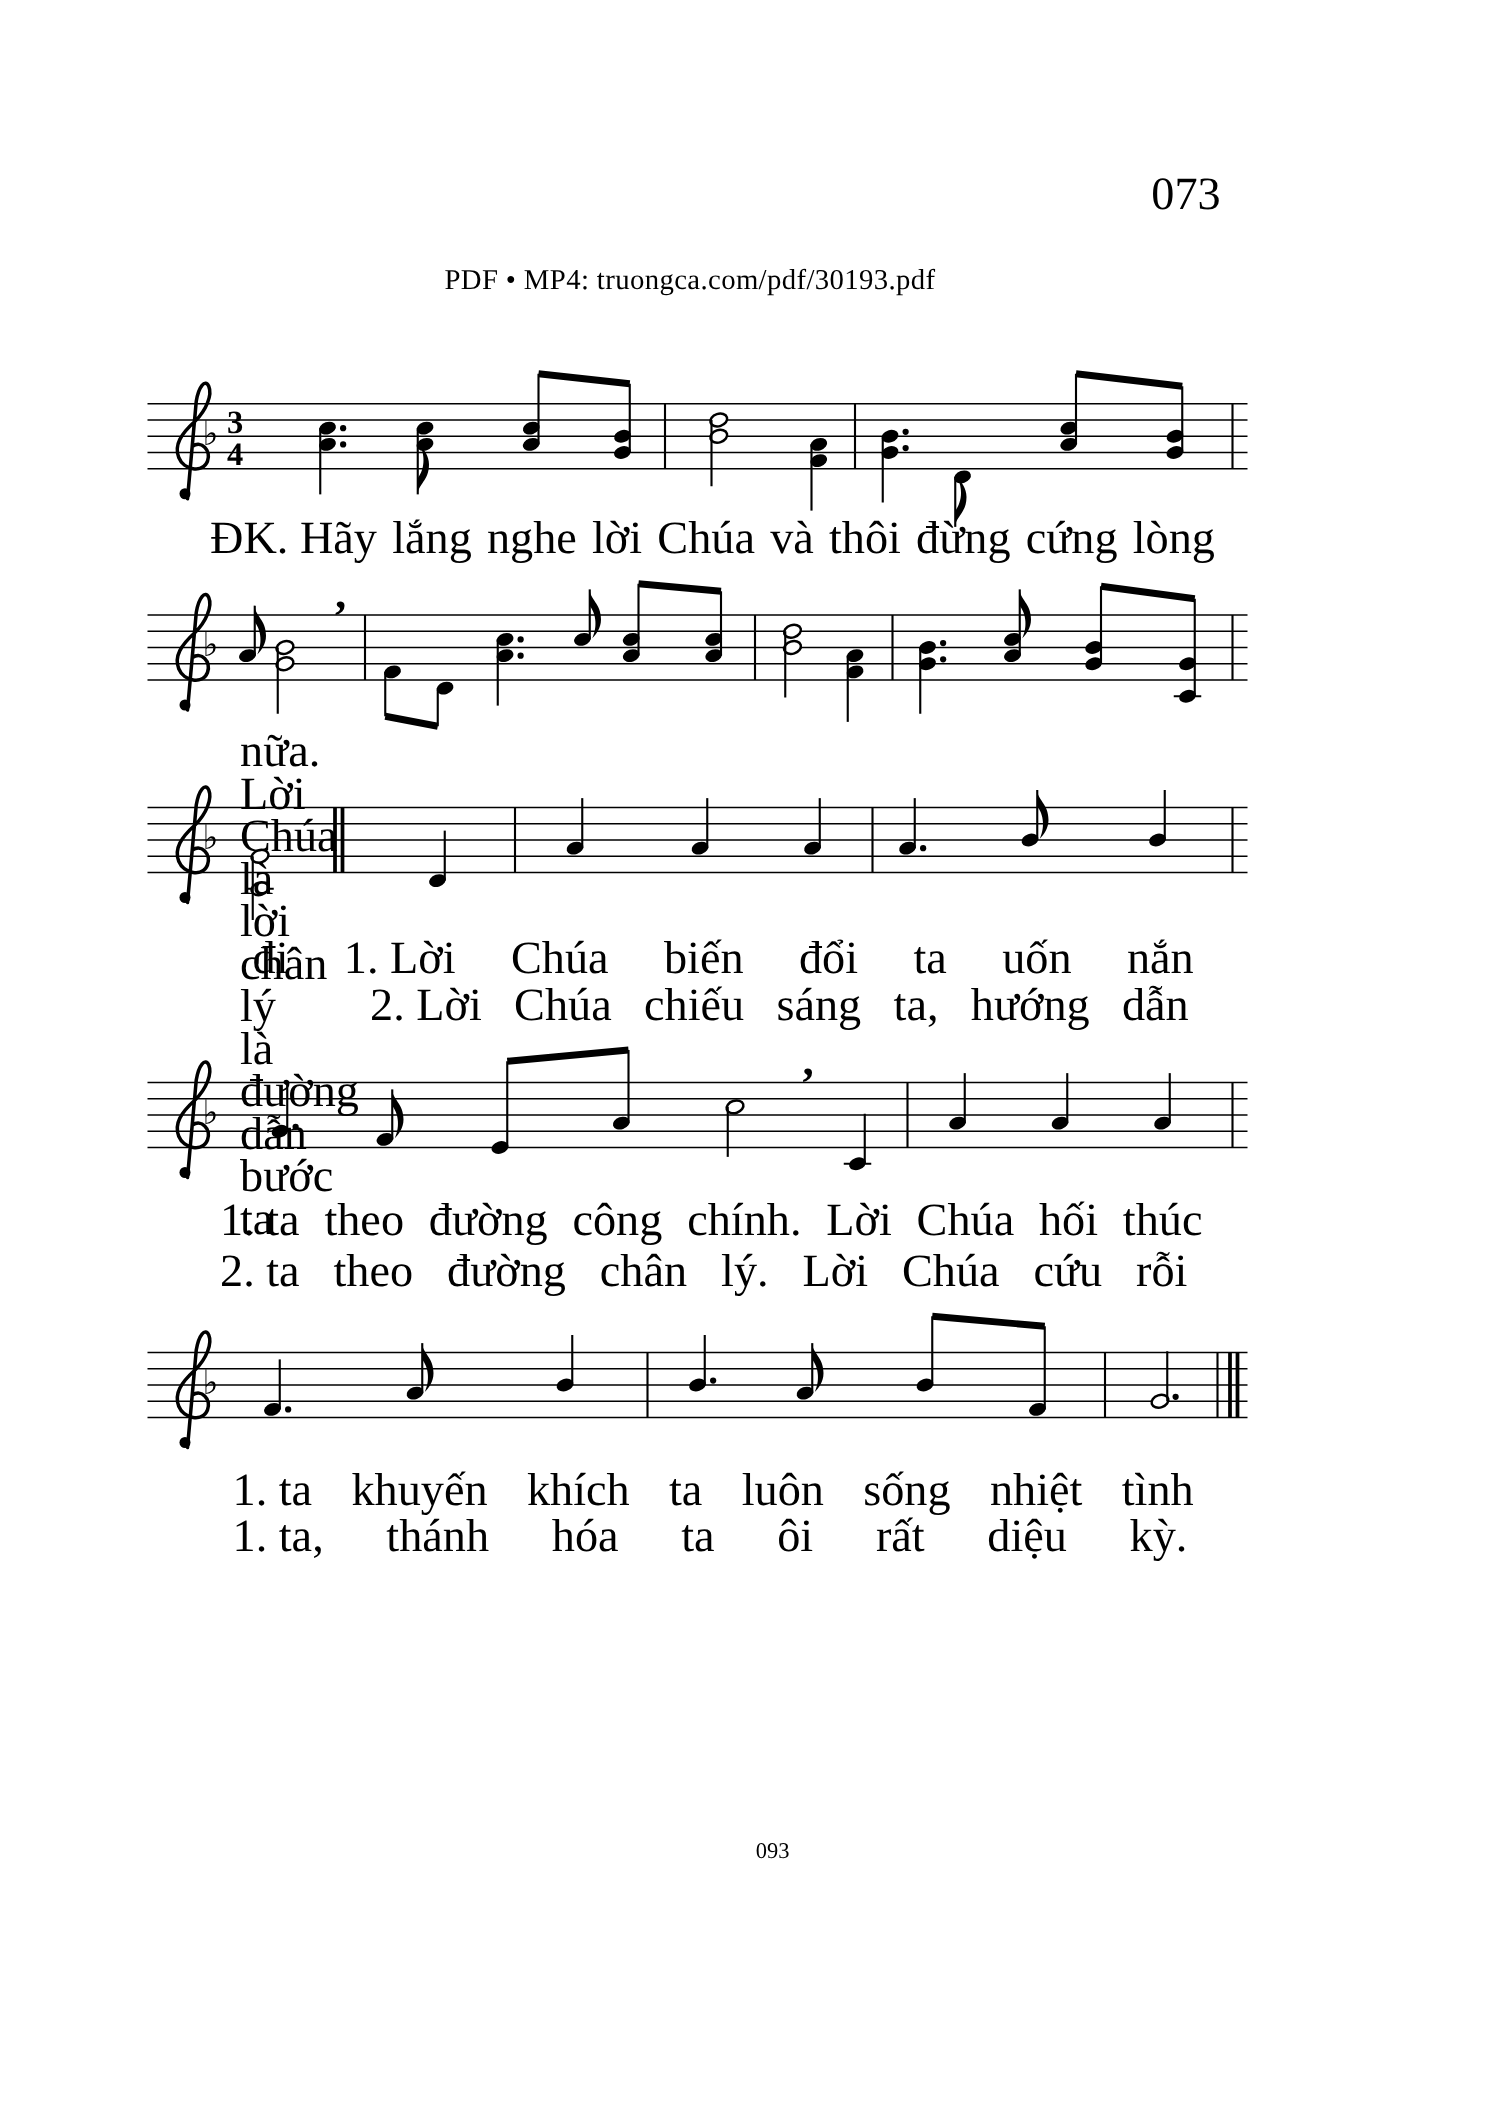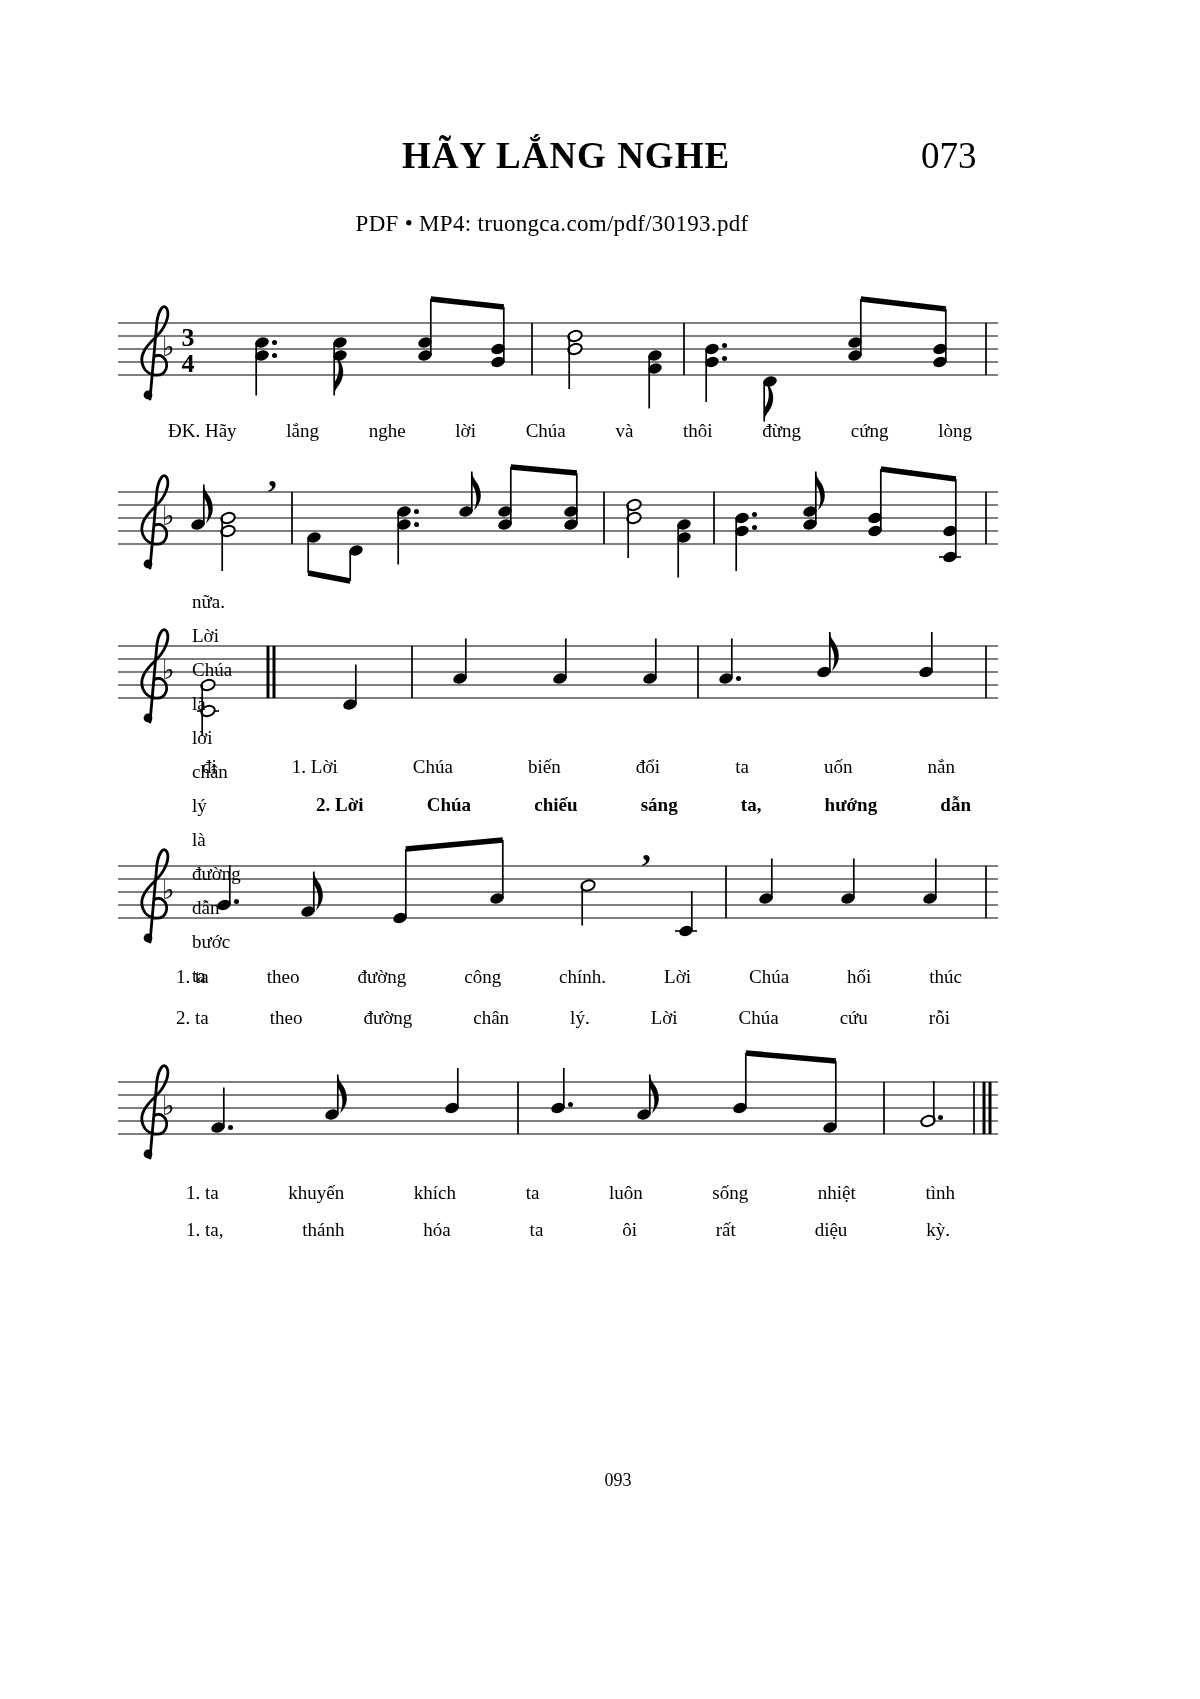--- a/index.html
+++ b/index.html
@@ -15,34 +15,33 @@
   .songnum{
     position:absolute;top:134px;left:921px;
     font-size:37px;font-weight:normal;
   }
   .subtitle{
     position:absolute;top:211px;left:552px;transform:translateX(-50%);
     font-size:23px;letter-spacing:.3px;white-space:nowrap;
   }
   .lyrics{
     position:absolute;display:flex;justify-content:space-between;
-    font-size:19px;line-height:34px;white-space:nowrap;
+    font-size:37px;line-height:34px;white-space:nowrap;
   }
   .lyrics span{display:inline-block;}
   .footer{
     position:absolute;top:1470px;left:618px;transform:translateX(-50%);
     font-size:18px;
   }
   svg.system{position:absolute;overflow:visible;}
 </style>
 </head>
 <body>
 
 <div class="page">
-  <div class="title">HÃY LẮNG NGHE</div>
   <div class="songnum">073</div>
   <div class="subtitle">PDF • MP4: truongca.com/pdf/30193.pdf</div>
   <div id="score">
       <svg class="system" width="880" height="150" viewBox="0 0 880 150" style="left: 118px; top: 283px;">
         <line x1="0" y1="40" x2="880" y2="40" stroke="#000" stroke-width="1.1"></line>
         <line x1="0" y1="53" x2="880" y2="53" stroke="#000" stroke-width="1.1"></line>
         <line x1="0" y1="66" x2="880" y2="66" stroke="#000" stroke-width="1.1"></line>
         <line x1="0" y1="79" x2="880" y2="79" stroke="#000" stroke-width="1.1"></line>
         <line x1="0" y1="92" x2="880" y2="92" stroke="#000" stroke-width="1.1"></line>
         <path d="M 18 116 L 25 38 C 27 26 32 20 35 26 C 38 33 33 45 24 54 C 13 64 7 73 11 83 C 15 93 30 96 34 86 C 37 77 29 69 22 74" transform="translate(14,0)" fill="none" stroke="#000" stroke-width="2.8" stroke-linecap="round"></path>
@@ -291,21 +290,21 @@
       <div class="lyrics" style="top: 750px; left: 202px; width: 753px;">
         <span>đi</span>
         <span>1. Lời</span>
         <span>Chúa</span>
         <span>biến</span>
         <span>đổi</span>
         <span>ta</span>
         <span>uốn</span>
         <span>nắn</span>
       </div>
-      <div class="lyrics" style="top: 788px; left: 316px; width: 655px; font-weight: bold;">
+      <div class="lyrics" style="top: 788px; left: 296px; width: 655px;">
         <span>2. Lời</span>
         <span>Chúa</span>
         <span>chiếu</span>
         <span>sáng</span>
         <span>ta,</span>
         <span>hướng</span>
         <span>dẫn</span>
       </div>
       <div class="lyrics" style="top: 960px; left: 176px; width: 786px;">
         <span>1. ta</span>

